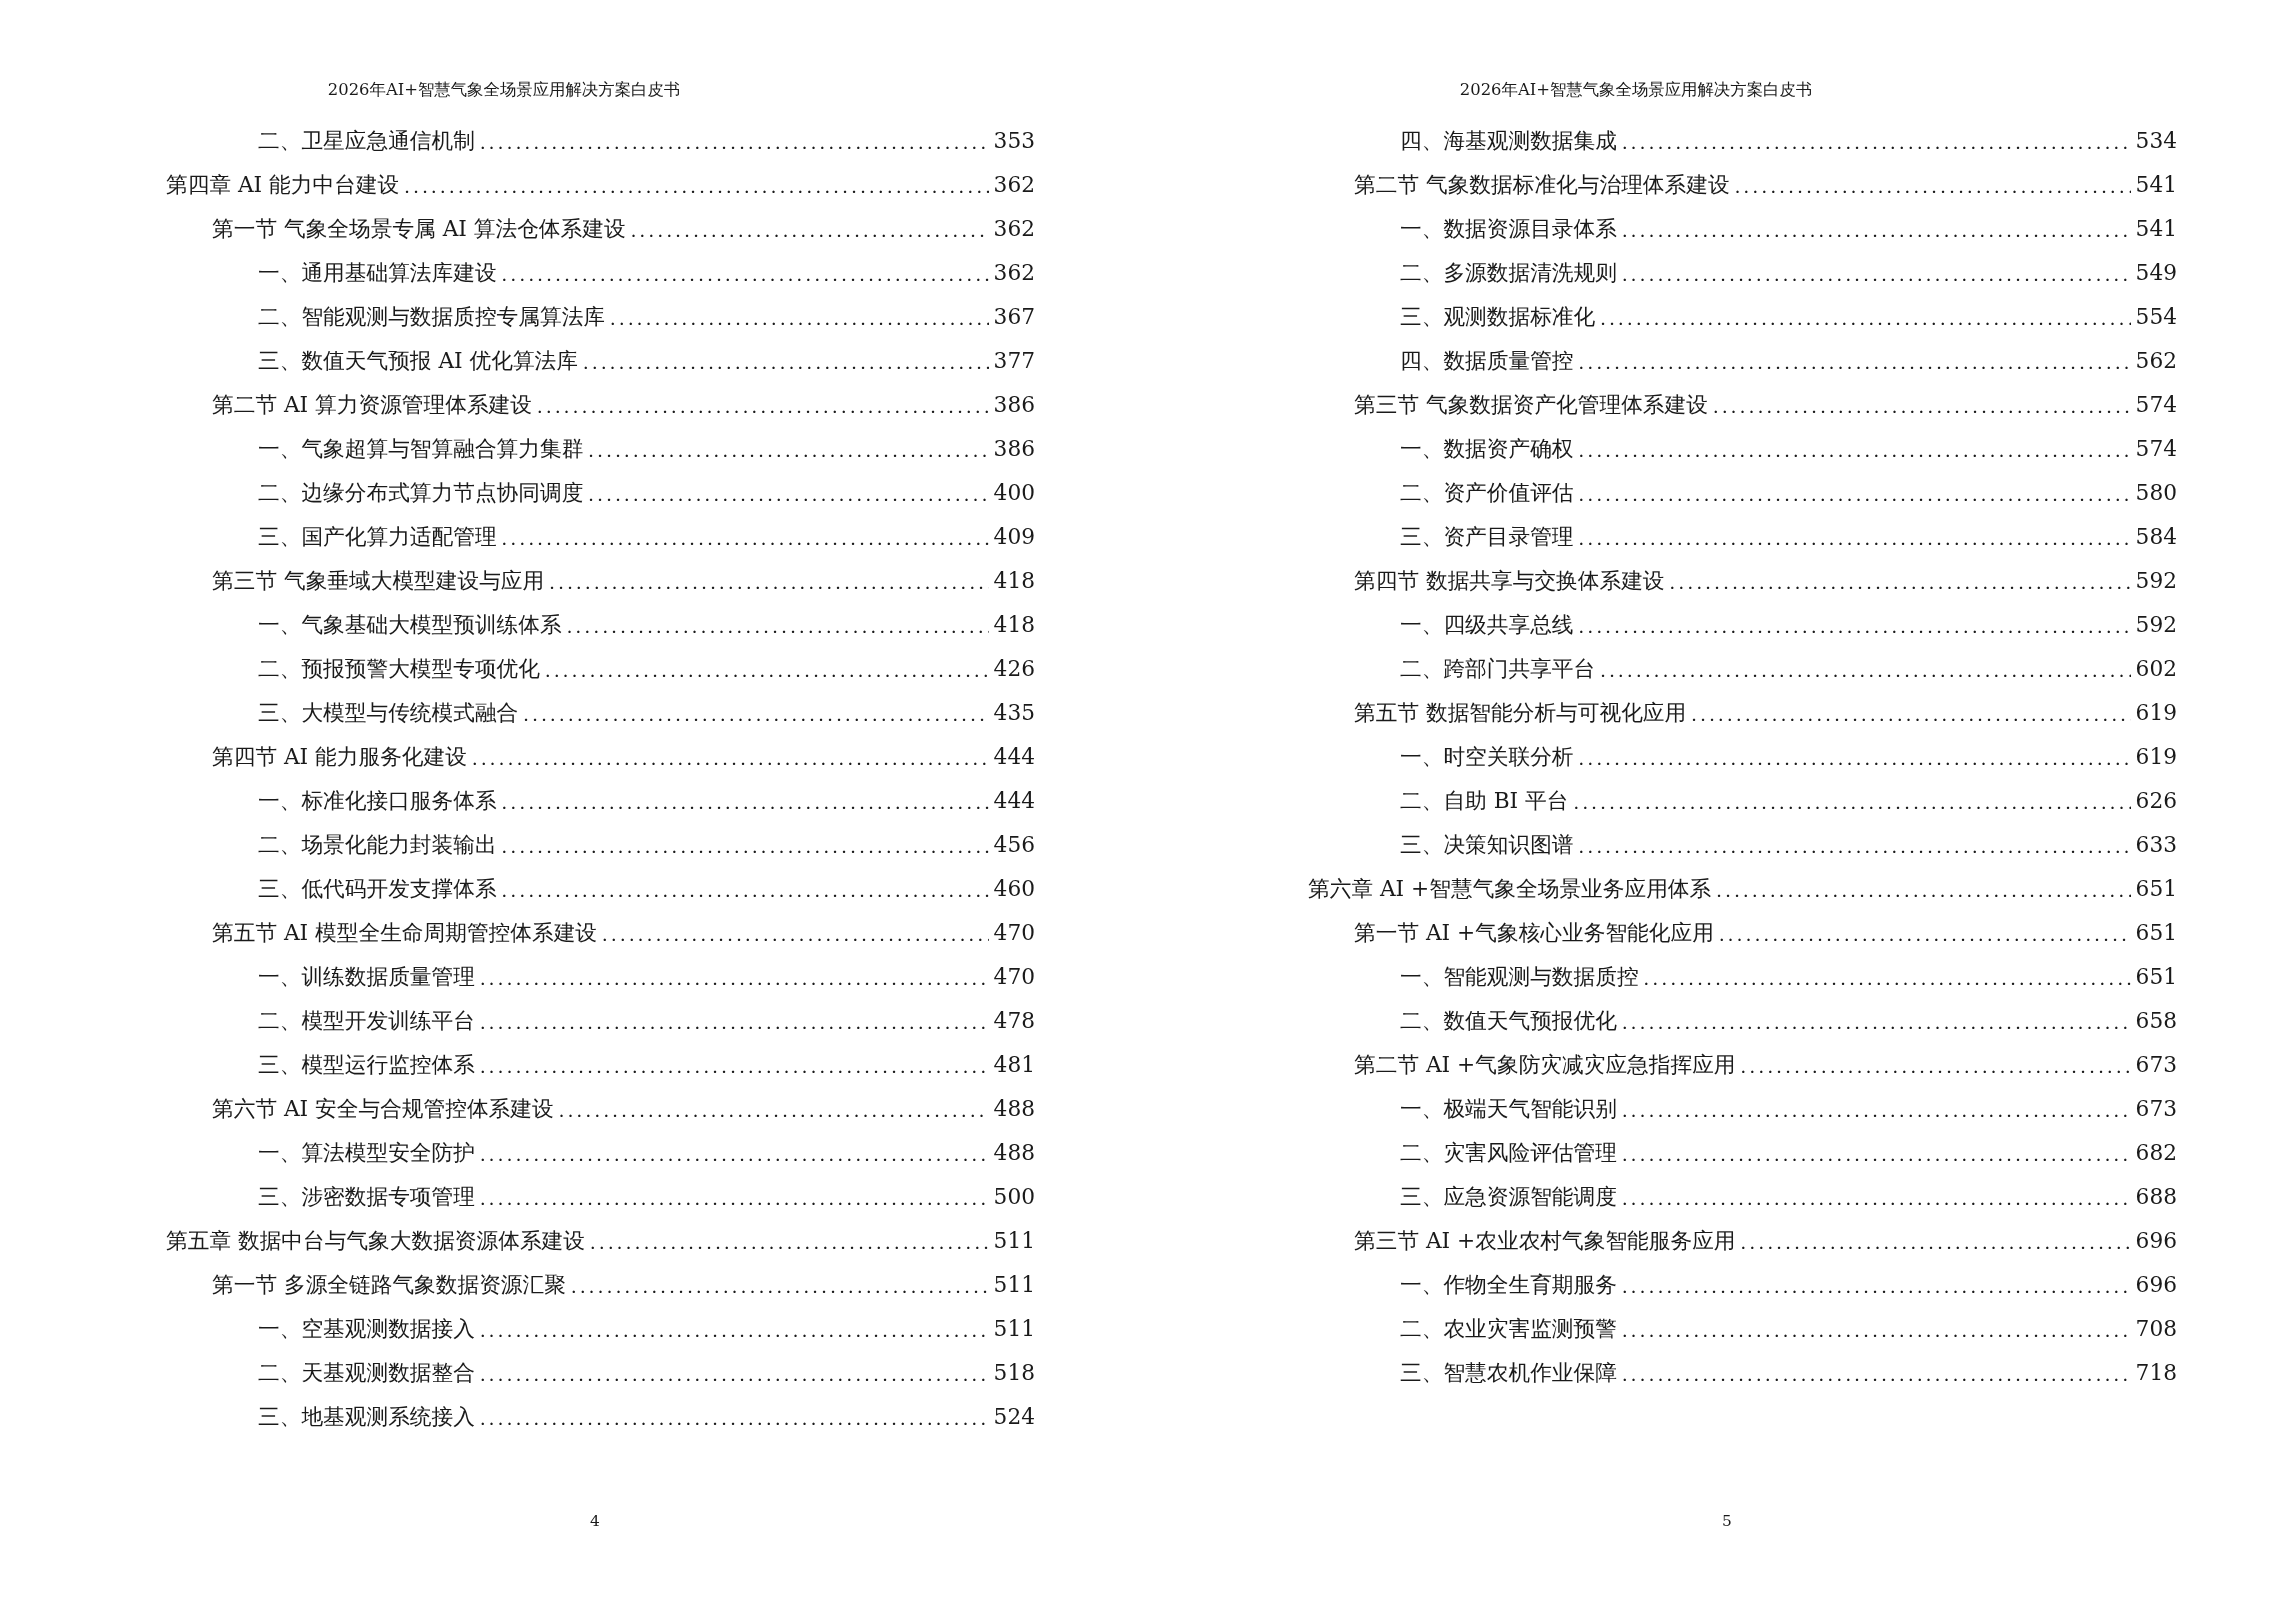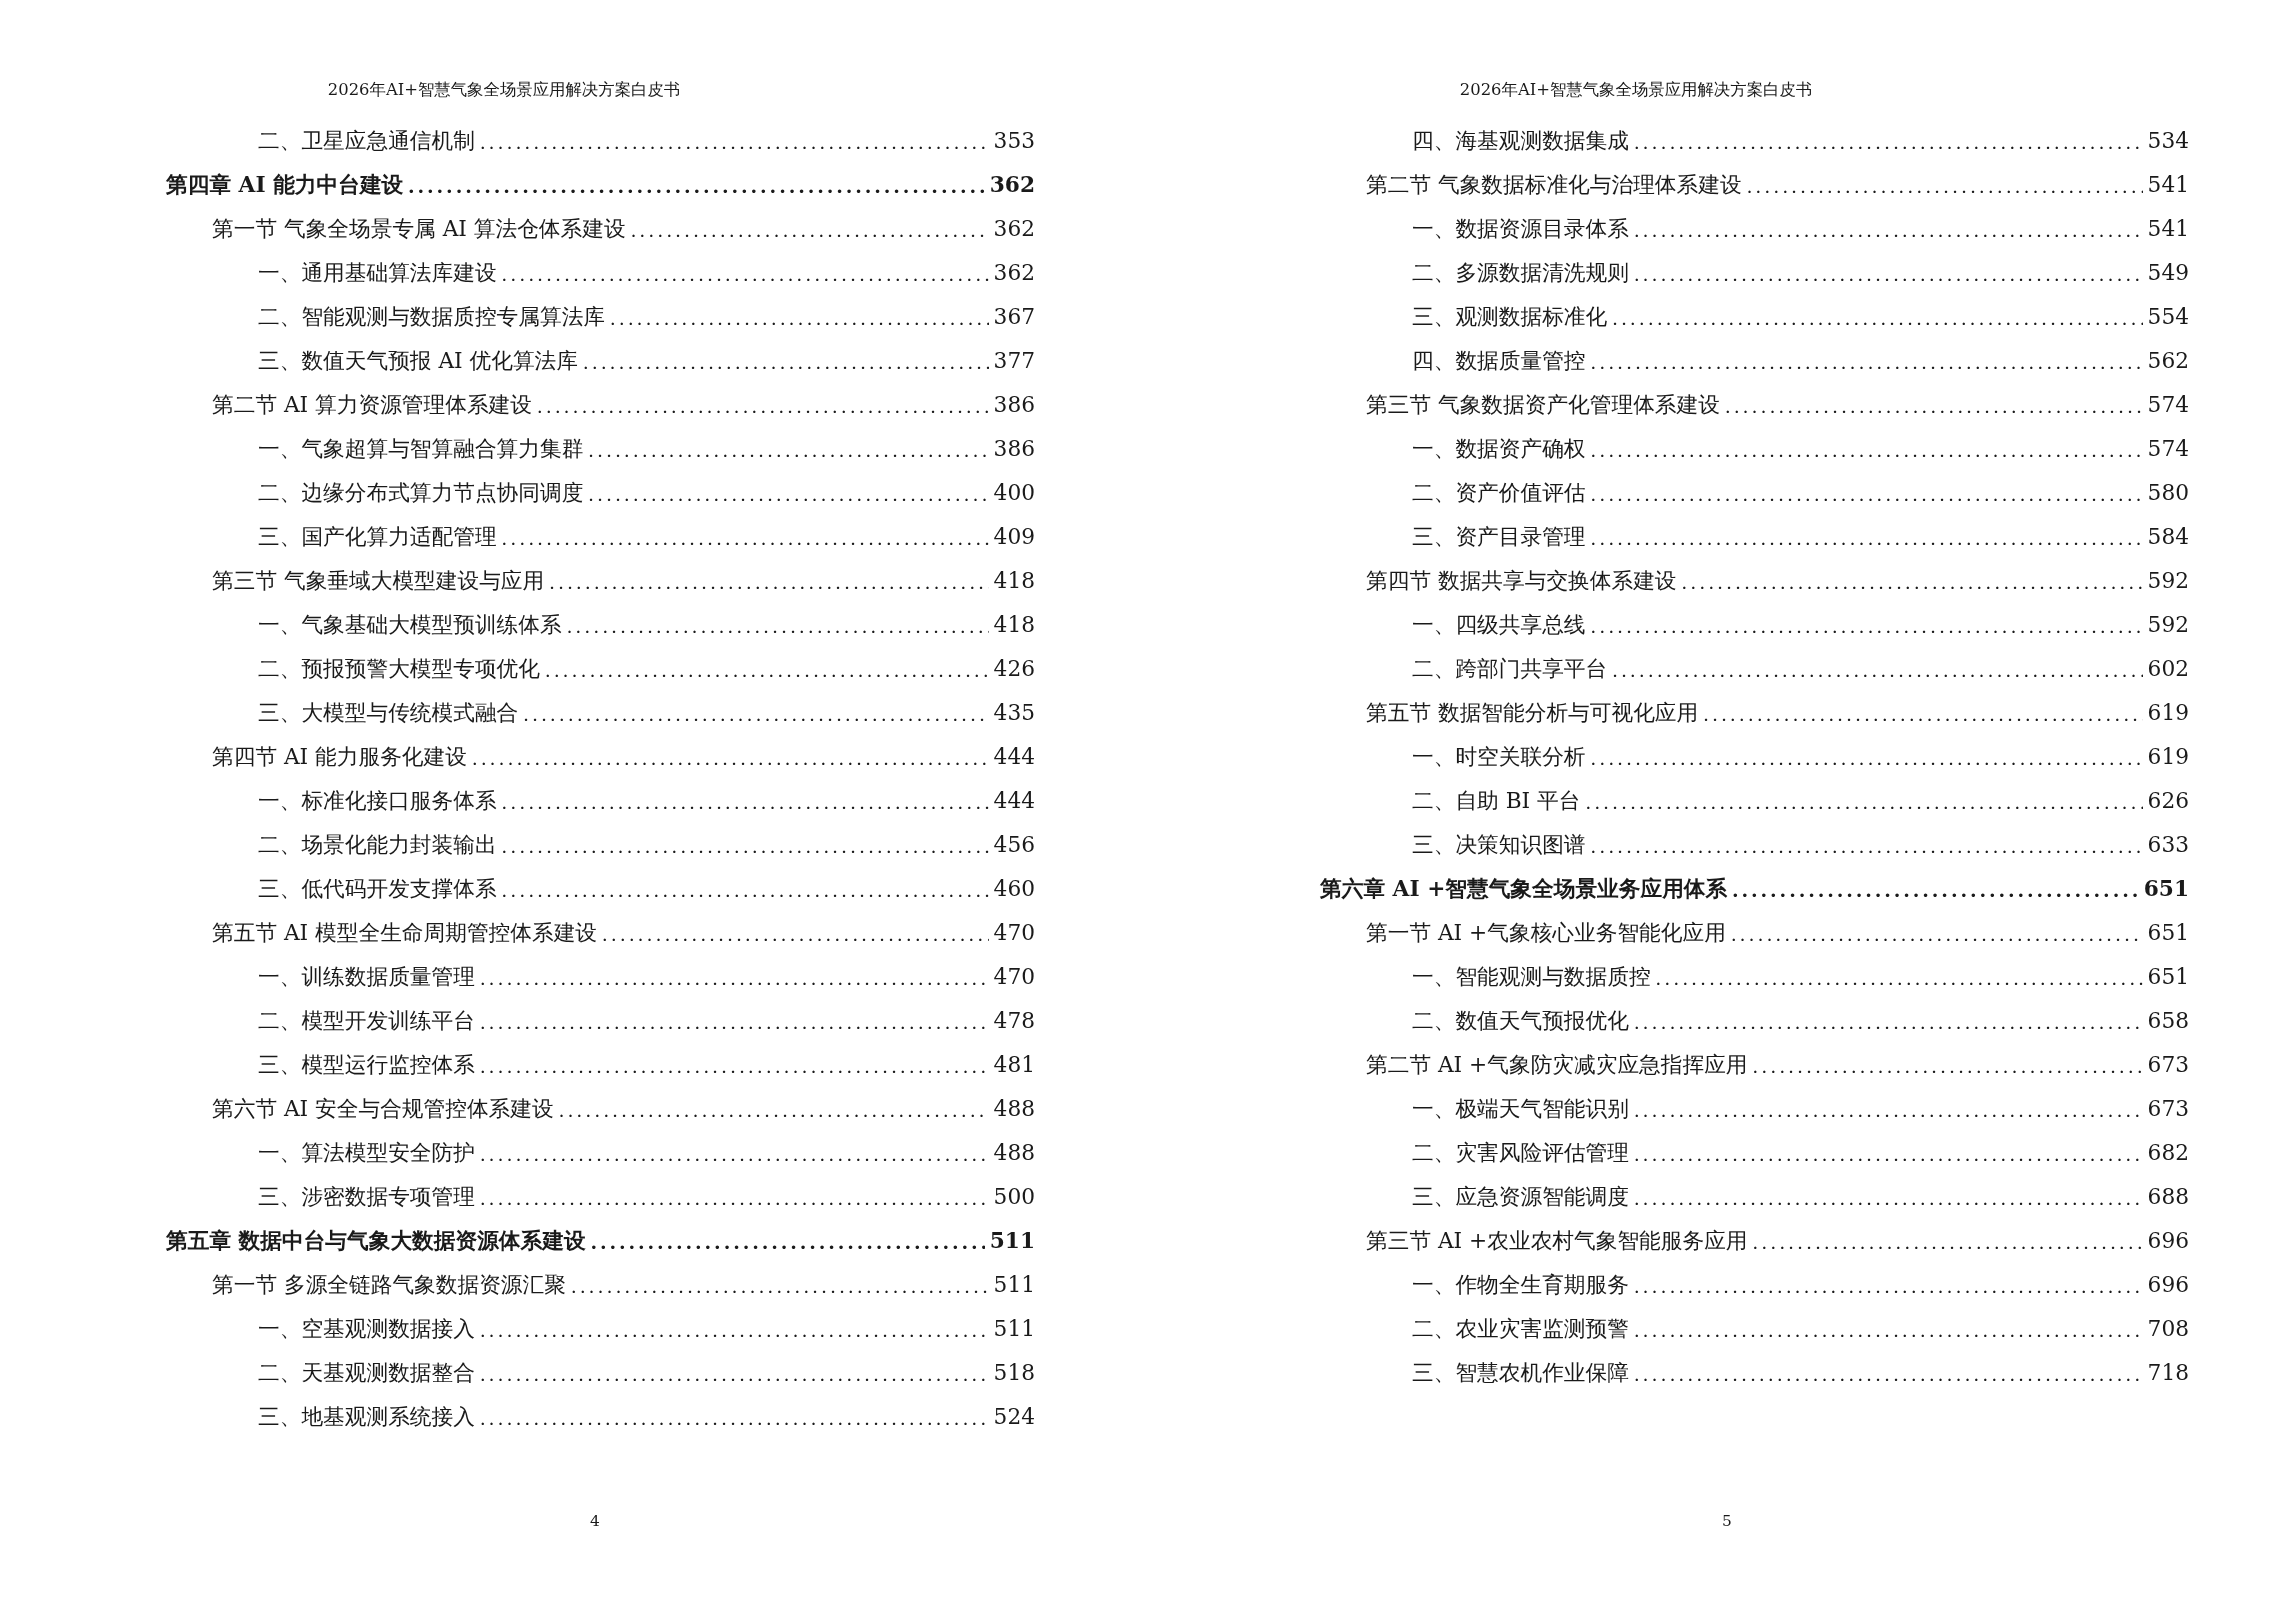--- a/index.html
+++ b/index.html
@@ -14,21 +14,21 @@
   .page.right .running-header { left:-77px; }
   .toc { position:absolute; top:118px; }
   .page.left .toc { left:166px; width:869px; }
   .page.right .toc { left:1298px; width:869px; margin-left:-1142px; }
   .toc-row { height:44px; display:flex; align-items:center; font-size:21.7px; }
   .toc-row .title { white-space:nowrap; }
   .toc-row .leader { flex:1; overflow:hidden; white-space:nowrap; margin:0 4.8px;
                      letter-spacing:2.9px; font-size:19px; position:relative; top:1.9px; }
   .toc-row .leader::before { content:"................................................................................................................................................................................................................"; }
   .toc-row .page-num { white-space:nowrap; min-width:38px; text-align:right; }
-  .lvl-0 { padding-left:0;font-weight:bold; }
+  .lvl-0 { padding-left:0; }
   .lvl-1 { padding-left:46px; }
   .lvl-2 { padding-left:92px; }
   .page-footer { position:absolute; top:1512px; font-size:15.4px; }
   .page.left .page-footer { left:590px; }
   .page.right .page-footer { left:580px; }
 </style>
 </head>
 <body>
 
 <div class="page left">
@@ -183,21 +183,21 @@
         <span class="title">三、地基观测系统接入</span>
         <span class="leader"></span>
         <span class="page-num">524</span>
       </div>
     </div>
   <div class="page-footer">4</div>
 </div>
 
 <div class="page right">
   <div class="running-header">2026年AI+智慧气象全场景应用解决方案白皮书</div>
-  <div class="toc" style="left:166px;margin-left:12px;">
+  <div class="toc" style="left:166px;margin-left:0;">
       <div class="toc-row lvl-2">
         <span class="title">四、海基观测数据集成</span>
         <span class="leader"></span>
         <span class="page-num">534</span>
       </div>
       <div class="toc-row lvl-1">
         <span class="title">第二节 气象数据标准化与治理体系建设</span>
         <span class="leader"></span>
         <span class="page-num">541</span>
       </div>

